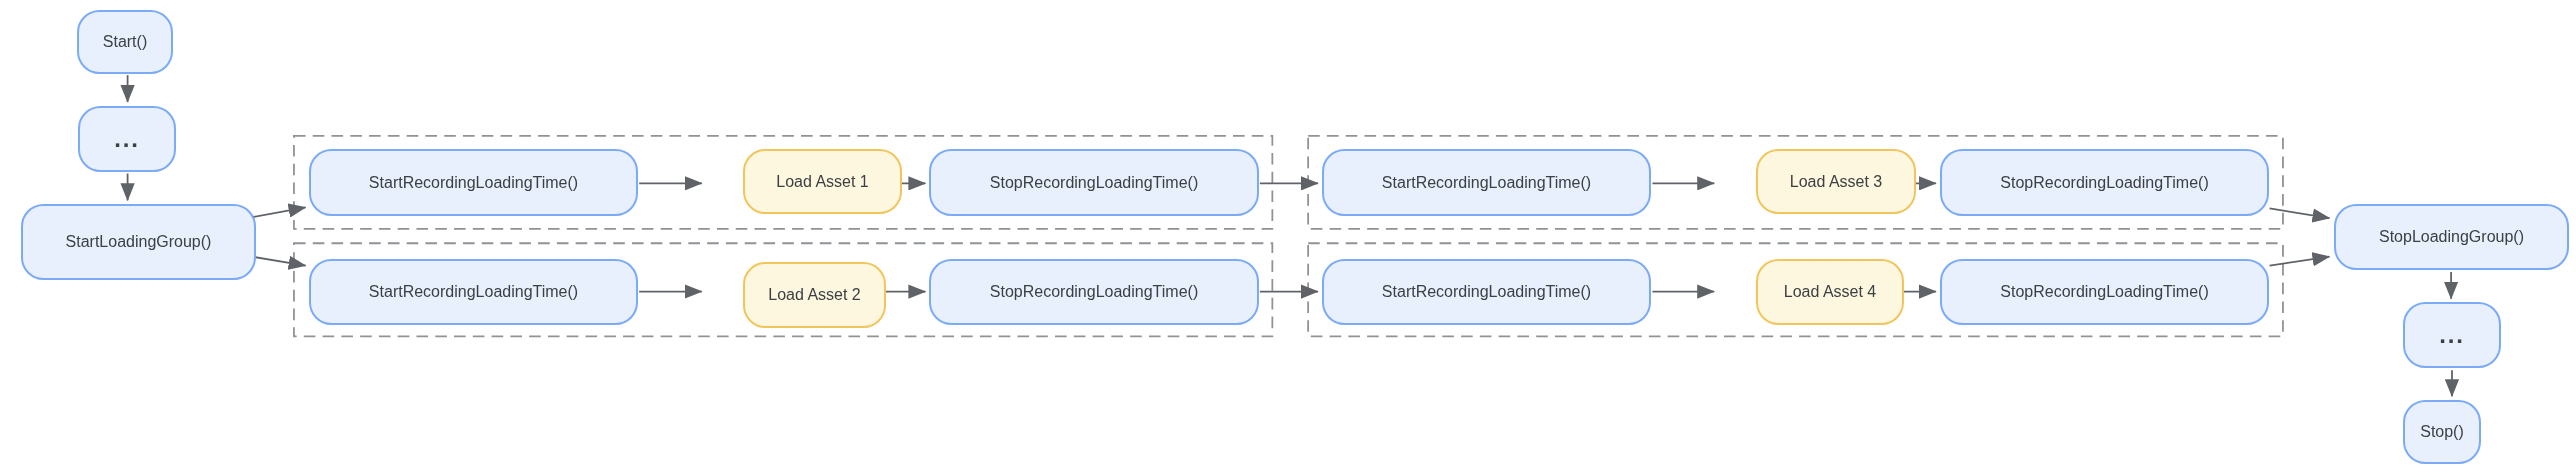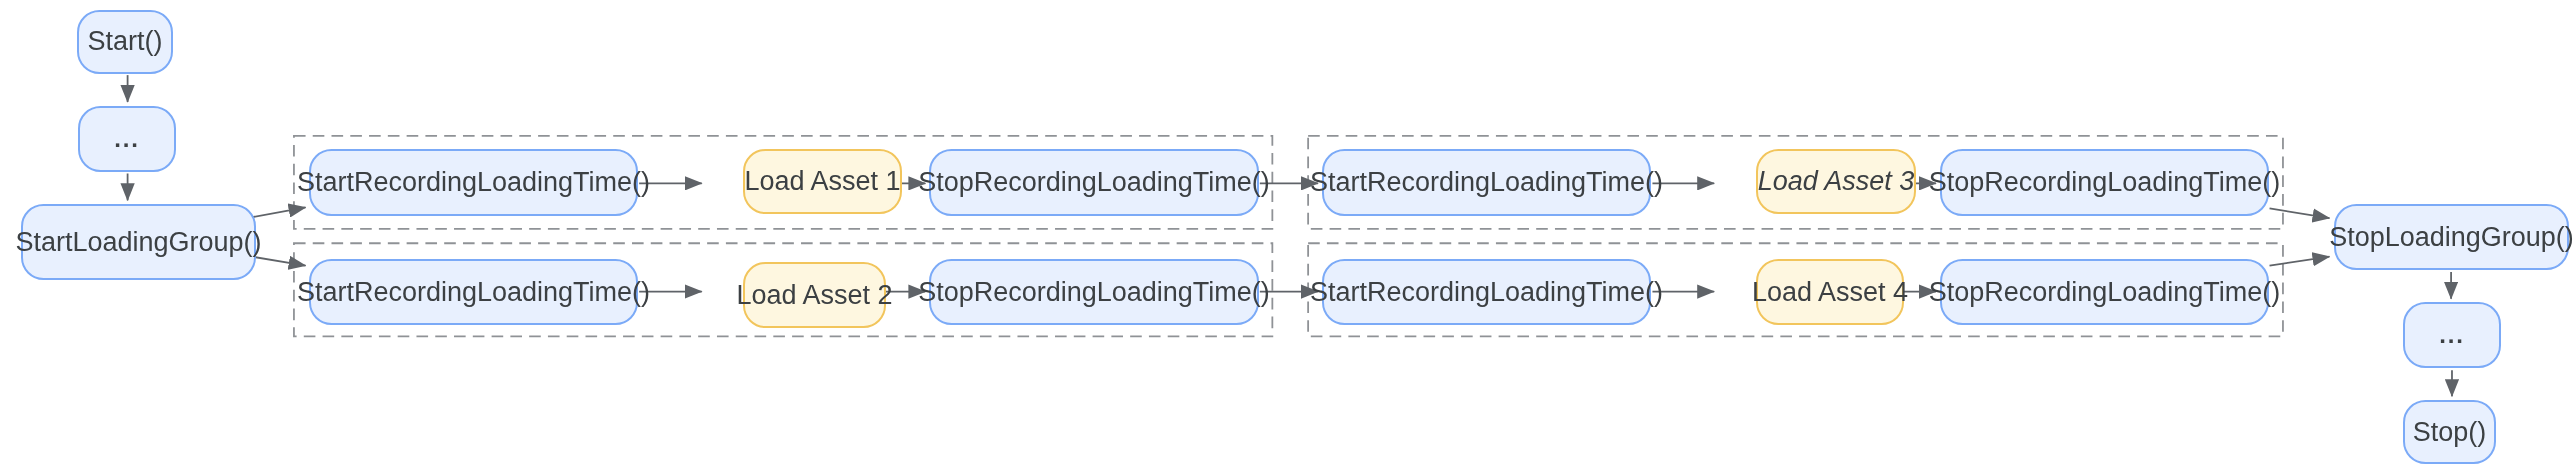--- a/index.html
+++ b/index.html
@@ -26,21 +26,21 @@
     overflow: hidden;
   }
   .node {
     position: absolute;
     display: flex;
     align-items: center;
     justify-content: center;
     box-sizing: border-box;
     border-radius: 22.4px;
     border: 2.7px solid;
-    font-size: 27px;
+    font-size: 16px;
     color: var(--text);
     white-space: nowrap;
     text-align: center;
   }
   .node.blue {
     background: var(--node-fill-blue);
     border-color: var(--node-border-blue);
   }
   .node.yellow {
     background: var(--node-fill-yellow);
@@ -125,25 +125,25 @@
 
   <div class="node blue" style="left:309px; top:149px; width:329px; height:67px;">StartRecordingLoadingTime()</div>
   <div class="node yellow" style="left:705px; top:149px; width:159px; height:65px;">Load Asset 1</div>
   <div class="node blue" style="left:929px; top:149px; width:330px; height:67px;">StopRecordingLoadingTime()</div>
 
   <div class="node blue" style="left:309px; top:259px; width:329px; height:66px;">StartRecordingLoadingTime()</div>
   <div class="node yellow" style="left:705px; top:262px; width:143px; height:66px;">Load Asset 2</div>
   <div class="node blue" style="left:929px; top:259px; width:330px; height:66px;">StopRecordingLoadingTime()</div>
 
   <div class="node blue" style="left:1322px; top:149px; width:329px; height:67px;">StartRecordingLoadingTime()</div>
-  <div class="node yellow" style="left:1718px; top:149px; width:160px; height:65px;font-style:italic;">Load Asset 3</div>
+  <div class="node yellow" style="left:1718px; top:149px; width:160px; height:65px;">Load Asset 3</div>
   <div class="node blue" style="left:1940px; top:149px; width:329px; height:67px;">StopRecordingLoadingTime()</div>
 
   <div class="node blue" style="left:1322px; top:259px; width:329px; height:66px;">StartRecordingLoadingTime()</div>
   <div class="node yellow" style="left:1718px; top:259px; width:148px; height:66px;">Load Asset 4</div>
   <div class="node blue" style="left:1940px; top:259px; width:329px; height:66px;">StopRecordingLoadingTime()</div>
 
   <div class="node blue" style="left:2334px; top:204px; width:235px; height:66px;">StopLoadingGroup()</div>
   <div class="node blue ellipsis" style="left:2403px; top:302px; width:98px; height:66px;">...</div>
-  <div class="node blue" style="left:2403px; top:400px; width:93px; height:64px;">Stop()</div>
+  <div class="node blue" style="left:2403px; top:400px; width:78px; height:64px;">Stop()</div>
 
 </div>
 
 
 </body></html>

